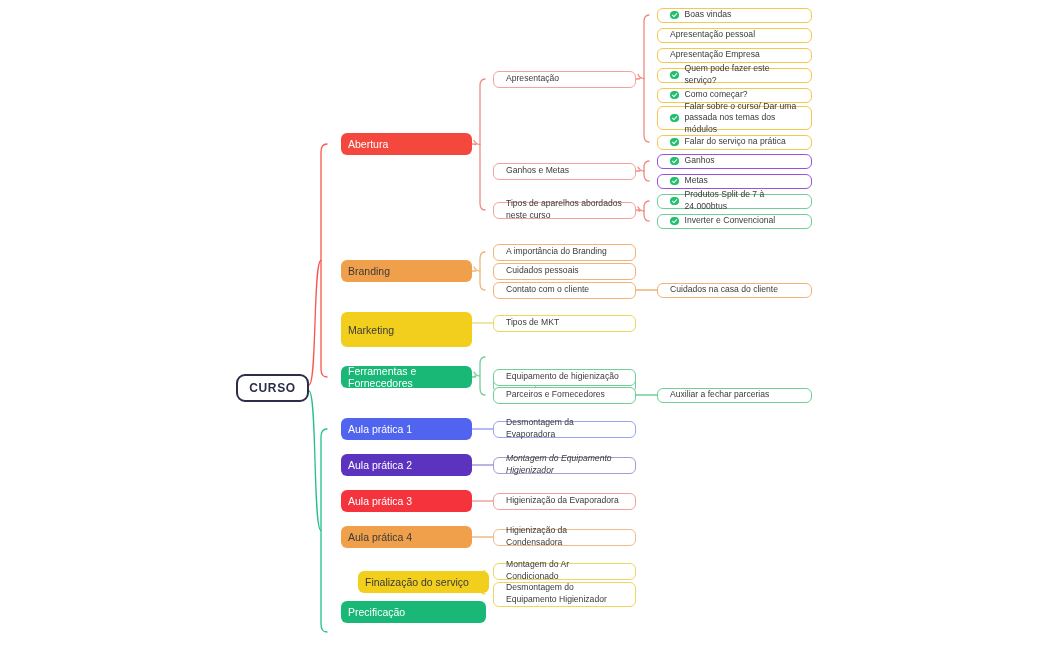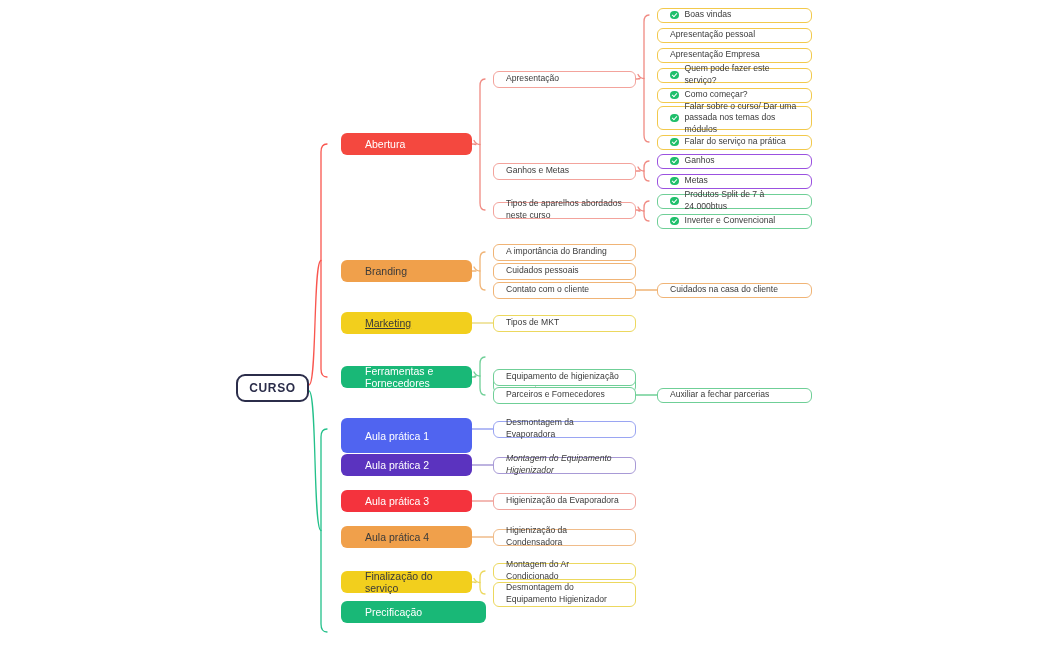--- a/index.html
+++ b/index.html
@@ -15,21 +15,21 @@
 
   
   .root{
     border:2.5px solid #2b2d4a;border-radius:9px;background:#fff;
     justify-content:center;font-weight:bold;font-size:12px;color:#2b2d4a;
     letter-spacing:.6px;
   }
 
   
   .lvl1{
-    border-radius:6px;font-size:10.5px;padding:0 24px;font-weight:500;
+    border-radius:6px;font-size:10.5px;padding:0 7px;font-weight:500;
   }
 
   
   .box{
     background:#fff;border-radius:6px;border:1.3px solid #ccc;
     font-size:8.6px;color:#3a3a3a;padding:3px 12px;line-height:1.35;
   }
   .box.multi{align-items:center;}
   .box .txt{display:block;}
 
@@ -147,42 +147,42 @@
       </div>
       <div class="node box" style="left: 493px; top: 262.5px; width: 143px; height: 17px; border-color: rgb(240, 180, 118);">
         <span class="txt">Cuidados pessoais</span>
       </div>
       <div class="node box" style="left: 493px; top: 281.5px; width: 143px; height: 17px; border-color: rgb(240, 180, 118);">
         <span class="txt">Contato com o cliente</span>
       </div>
       <div class="node box" style="left: 657px; top: 282.5px; width: 155px; height: 15px; border-color: rgb(240, 180, 118);">
         <span class="txt">Cuidados na casa do cliente</span>
       </div>
-      <div class="node lvl1" style="left: 341px; top: 312px; width: 131px; height: 22px; background: rgb(242, 207, 29); color: rgb(58, 58, 58); text-decoration: underline;">
+      <div class="node lvl1" style="left: 341px; top: 312px; width: 131px; height: 35px; background: rgb(242, 207, 29); color: rgb(58, 58, 58);">
         <span class="txt">Marketing</span>
       </div>
       <div class="node box" style="left: 493px; top: 314.5px; width: 143px; height: 17px; border-color: rgb(236, 216, 94);">
         <span class="txt">Tipos de MKT</span>
       </div>
       <div class="node lvl1" style="left: 341px; top: 366px; width: 131px; height: 22px; background: rgb(25, 184, 119); color: rgb(255, 255, 255);">
         <span class="txt">Ferramentas e Fornecedores</span>
       </div>
       <div class="node box" style="left: 493px; top: 348.5px; width: 143px; height: 17px; border-color: rgb(111, 207, 151); margin-top: 27px;">
         <span class="txt">Ferramentas básicas necessárias</span>
       </div>
       <div class="node box" style="left: 493px; top: 368.5px; width: 143px; height: 17px; border-color: rgb(111, 207, 151);">
         <span class="txt">Equipamento de higienização</span>
       </div>
       <div class="node box" style="left: 493px; top: 386.5px; width: 143px; height: 17px; border-color: rgb(111, 207, 151);">
         <span class="txt">Parceiros e Fornecedores</span>
       </div>
       <div class="node box" style="left: 657px; top: 387.5px; width: 155px; height: 15px; border-color: rgb(111, 207, 151);">
         <span class="txt">Auxiliar a fechar parcerias</span>
       </div>
-      <div class="node lvl1" style="left: 341px; top: 418px; width: 131px; height: 35px; background: rgb(80, 100, 240); color: rgb(255, 255, 255);">
+      <div class="node lvl1" style="left: 341px; top: 418px; width: 131px; height: 22px; background: rgb(80, 100, 240); color: rgb(255, 255, 255);">
         <span class="txt">Aula prática 1</span>
       </div>
       <div class="node box" style="left: 493px; top: 420.5px; width: 143px; height: 17px; border-color: rgb(154, 165, 242);">
         <span class="txt">Desmontagem da Evaporadora</span>
       </div>
       <div class="node lvl1" style="left: 341px; top: 454px; width: 131px; height: 22px; background: rgb(91, 51, 191); color: rgb(255, 255, 255);">
         <span class="txt">Aula prática 2</span>
       </div>
       <div class="node box" style="left: 493px; top: 456.5px; width: 143px; height: 17px; border-color: rgb(168, 154, 214); font-style: italic;">
         <span class="txt">Montagem do Equipamento Higienizador</span>
@@ -192,21 +192,21 @@
       </div>
       <div class="node box" style="left: 493px; top: 492.5px; width: 143px; height: 17px; border-color: rgb(240, 163, 156);">
         <span class="txt">Higienização da Evaporadora</span>
       </div>
       <div class="node lvl1" style="left: 341px; top: 526px; width: 131px; height: 22px; background: rgb(240, 160, 75); color: rgb(58, 58, 58);">
         <span class="txt">Aula prática 4</span>
       </div>
       <div class="node box" style="left: 493px; top: 528.5px; width: 143px; height: 17px; border-color: rgb(240, 188, 138);">
         <span class="txt">Higienização da Condensadora</span>
       </div>
-      <div class="node lvl1" style="left: 341px; top: 571px; width: 131px; height: 22px; background: rgb(242, 207, 29); color: rgb(58, 58, 58);">
+      <div class="node lvl1" style="left: 358px; top: 571px; width: 131px; height: 22px; background: rgb(242, 207, 29); color: rgb(58, 58, 58);">
         <span class="txt">Finalização do serviço</span>
       </div>
       <div class="node box" style="left: 493px; top: 562.5px; width: 143px; height: 17px; border-color: rgb(236, 216, 94);">
         <span class="txt">Montagem do Ar Condicionado</span>
       </div>
       <div class="node box multi" style="left: 493px; top: 581.5px; width: 143px; height: 25px; border-color: rgb(236, 216, 94);">
         <span class="txt">Desmontagem do Equipamento Higienizador</span>
       </div>
       <div class="node lvl1" style="left: 341px; top: 601px; width: 145px; height: 22px; background: rgb(25, 184, 119); color: rgb(255, 255, 255);">
         <span class="txt">Precificação</span>

